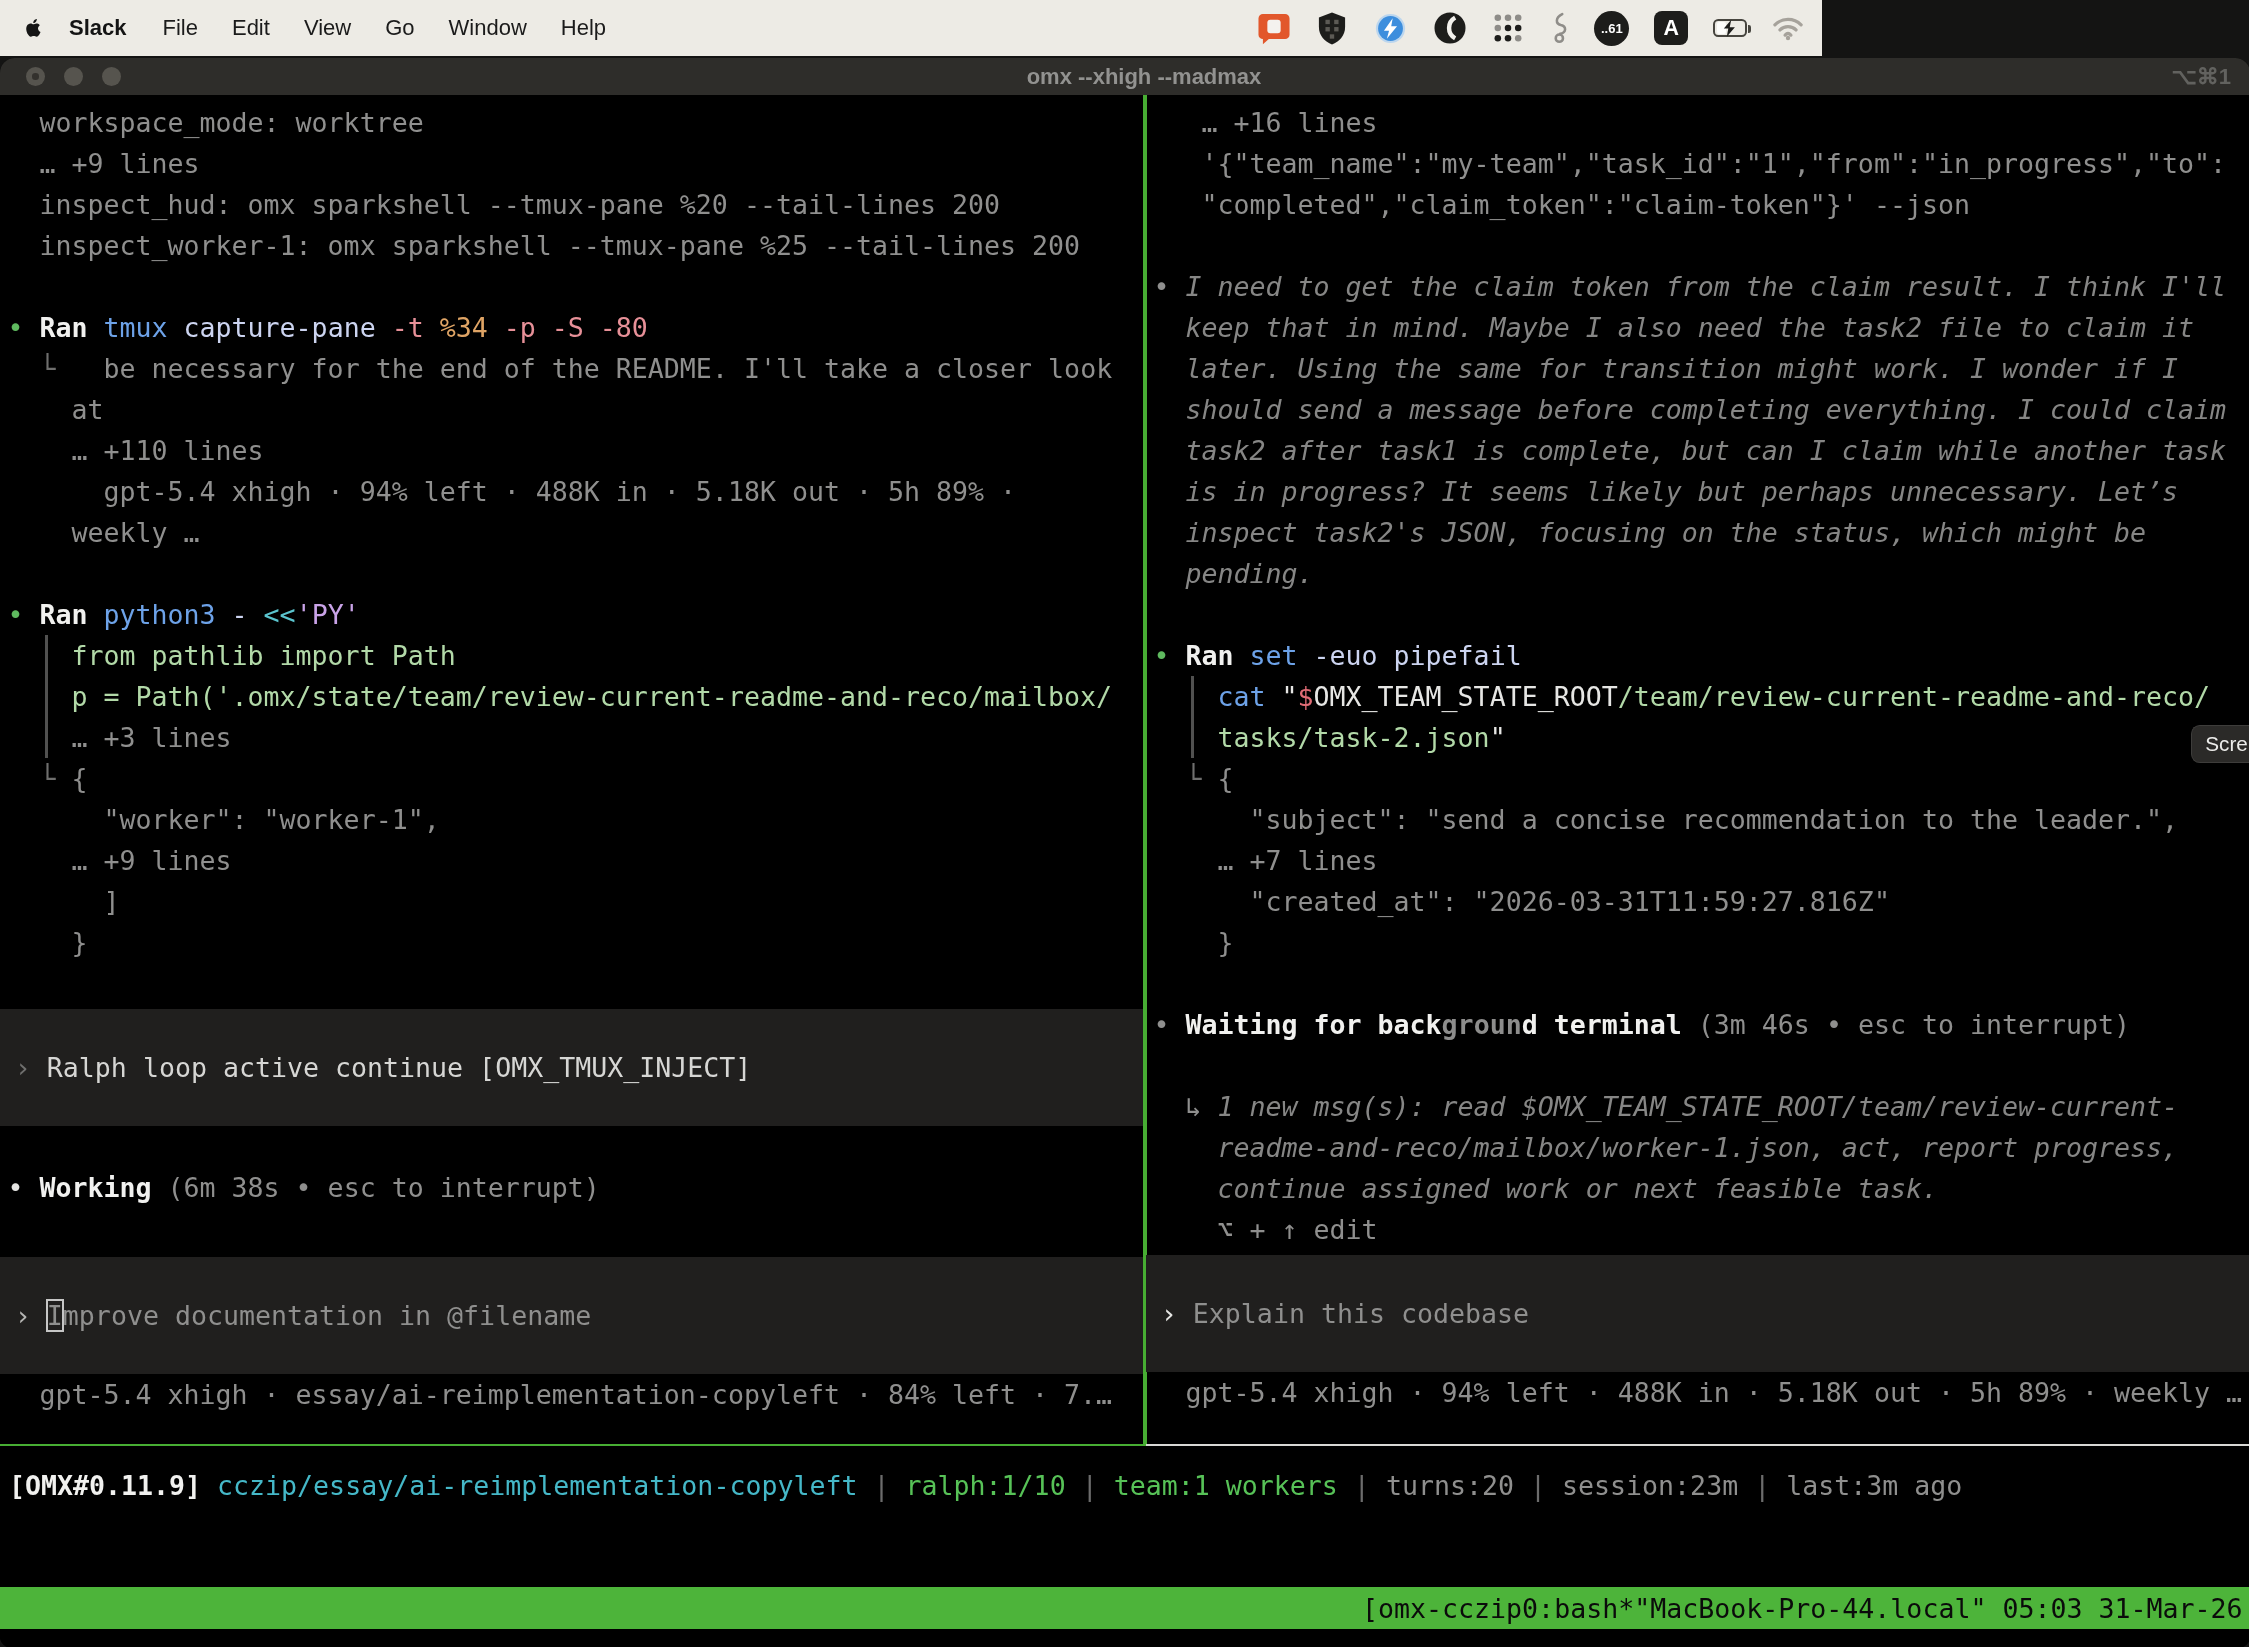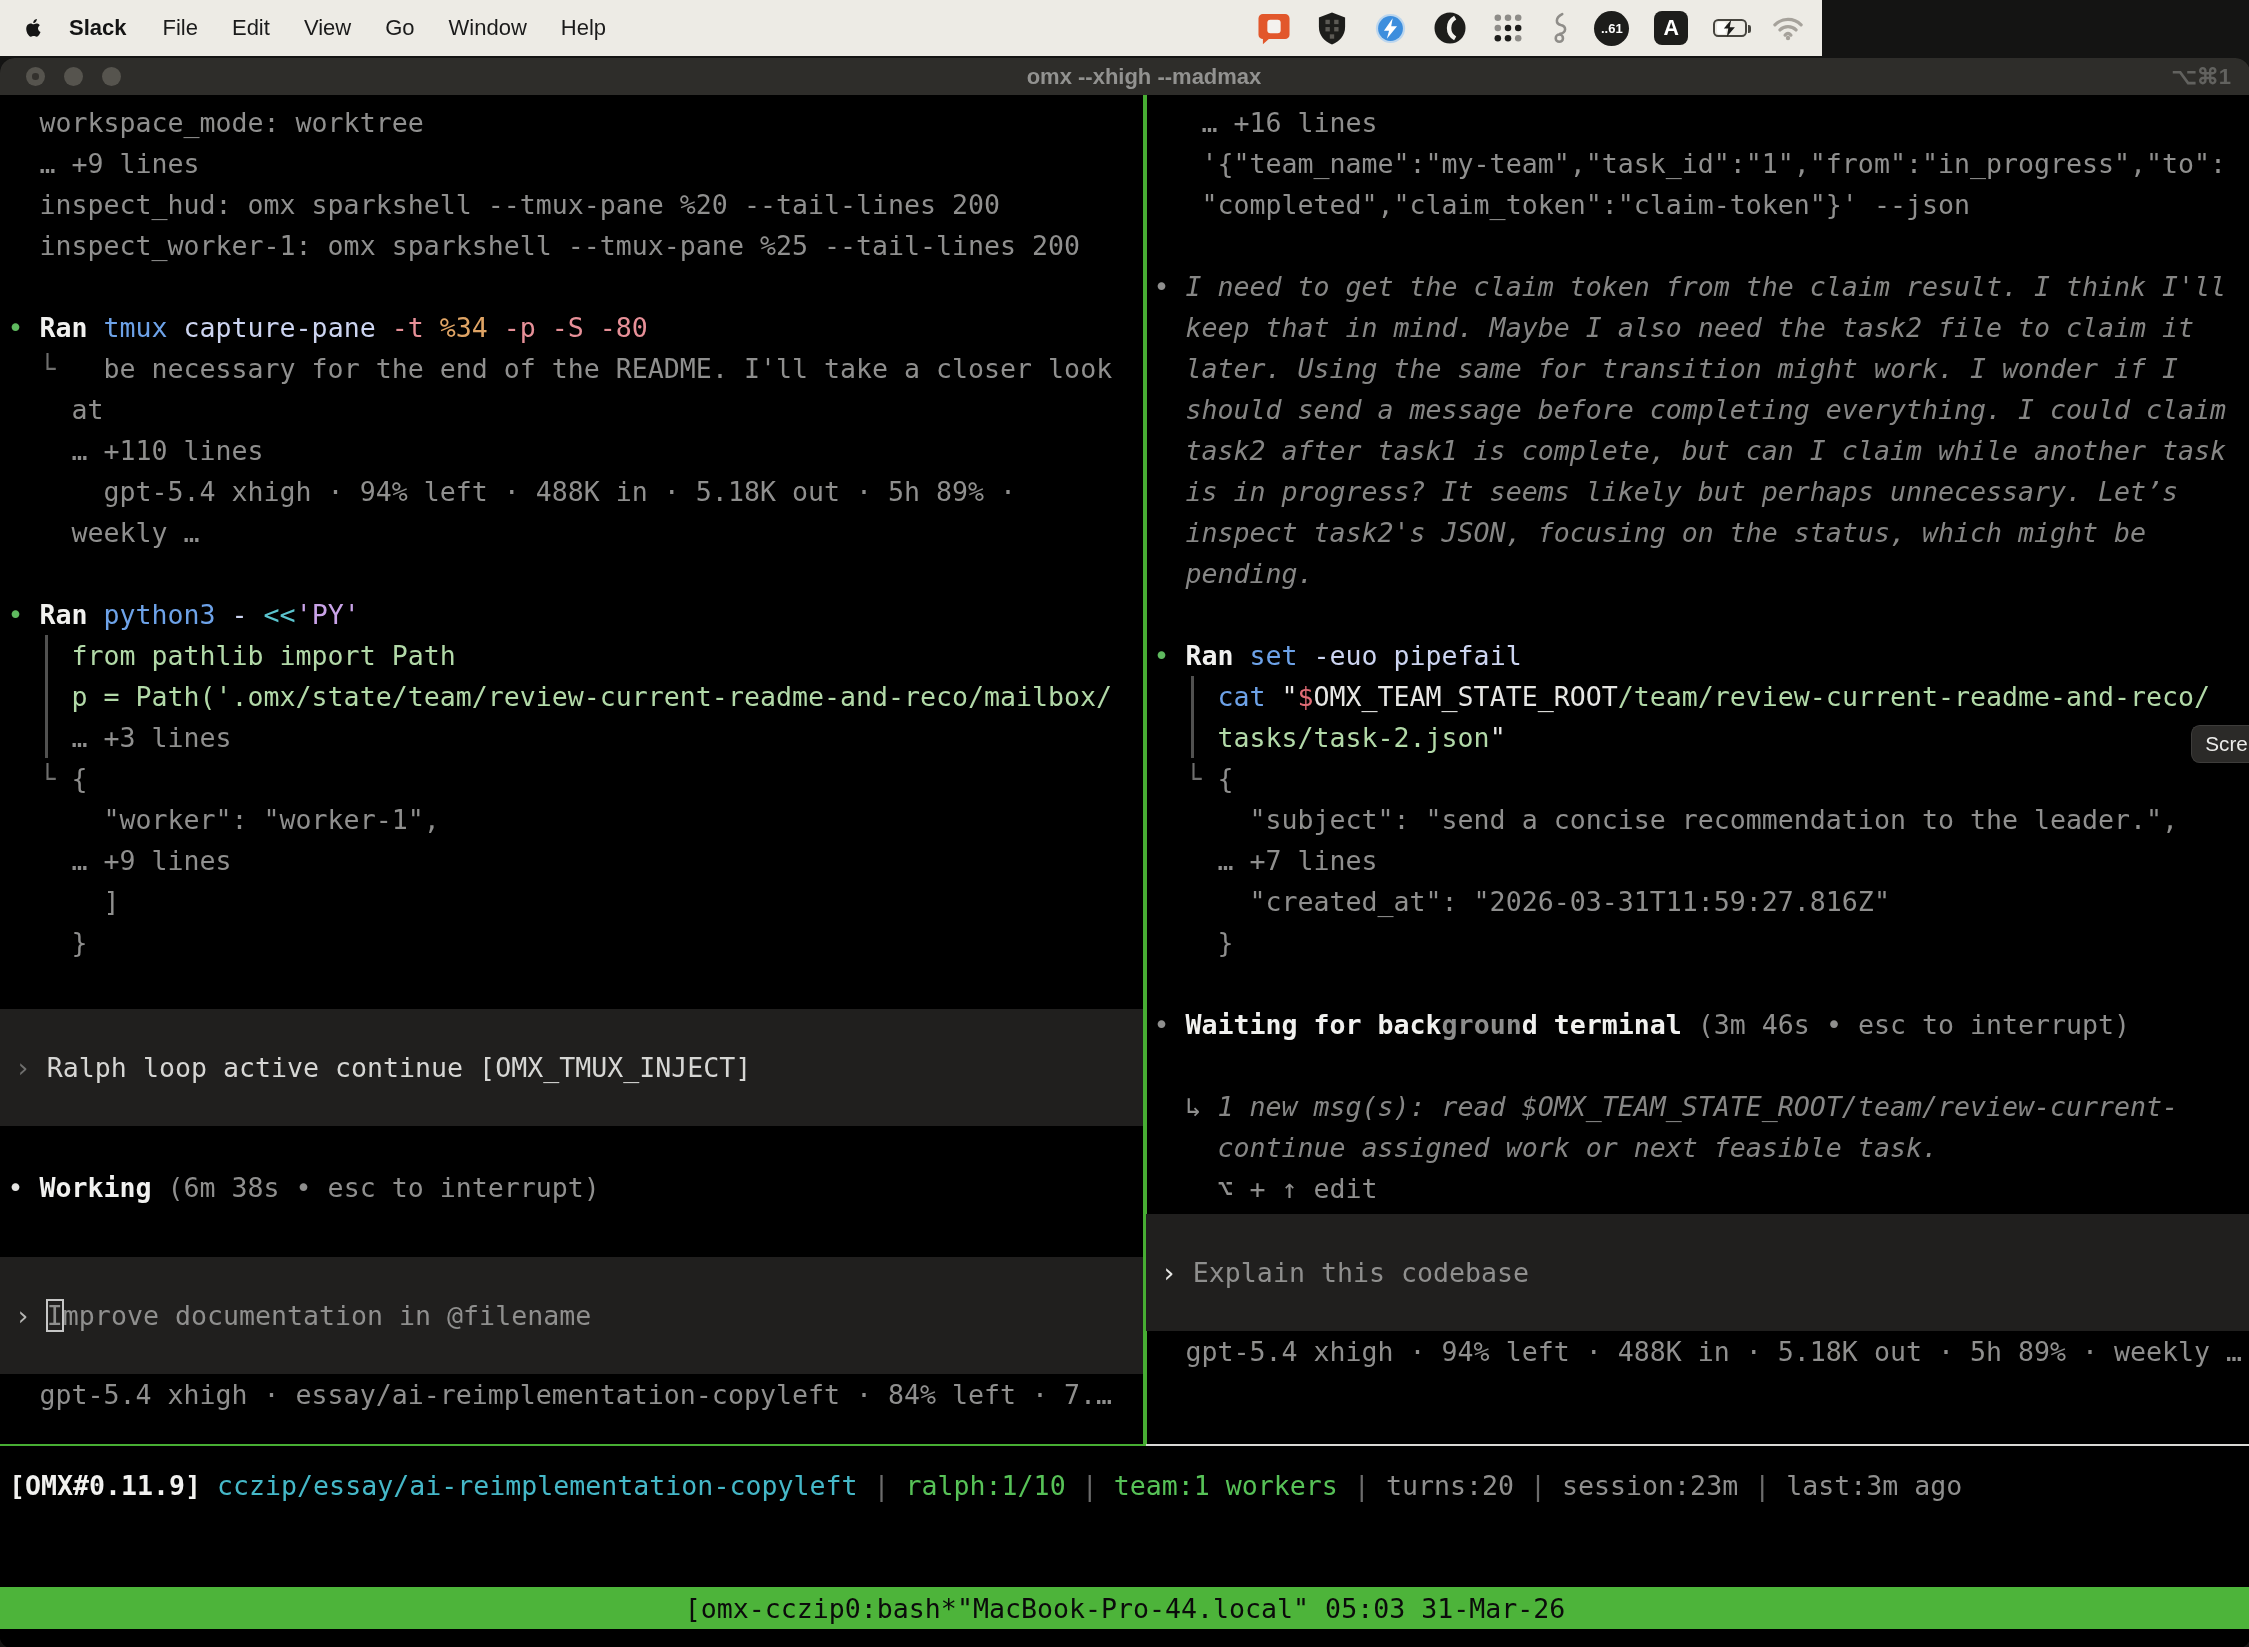--- a/index.html
+++ b/index.html
@@ -68,21 +68,21 @@
   .tooltip { position:absolute; left:2191px; top:630px; height:38px; z-index:9;
              background:#2b2a28; border:1.5px solid #3e3d3b; border-right:none;
              border-radius:8.9px 0 0 8.9px; color:#ececea; font-size:20.7px;
              display:flex; align-items:center; padding:0 19px 0 13.3px; }
 
   .hborder { height:2.2px; display:flex; flex:none; }
   .hb-l { width:1146px; background:#47ad33; }
   .hb-r { flex:1; background:#d8d8d5; }
 
   .hud { height:141px; background:#000; padding:19px 0 0 8.9px; flex:none; }
-  .tmuxbar { height:42px; background:#4db43a; display:flex; justify-content:center;
+  .tmuxbar { height:42px; background:#4db43a; display:flex; justify-content:flex-end;
              align-items:center; padding:0 7.4px; flex:none;
              font-family:"DejaVu Sans Mono","Liberation Mono",monospace;
              font-size:26.6px; color:#0b0b0b; white-space:pre; }
   .bottomfill { flex:1; background:#000; }
 </style>
 </head>
 <body>
 
 <div class="menubar">
   <div class="mb-left">
@@ -232,20 +232,21 @@
         <div class="trow vl"><span class="c-g">    </span><span class="c-green">tasks/task-2.json</span><span class="c-w">"</span></div>
         <div class="trow"><span class="c-dim">  └ </span><span class="c-g">{</span></div>
         <div class="trow"><span class="c-g">      "subject": "send a concise recommendation to the leader.",</span></div>
         <div class="trow"><span class="c-g">    … +7 lines</span></div>
         <div class="trow"><span class="c-g">      "created_at": "2026-03-31T11:59:27.816Z"</span></div>
         <div class="trow"><span class="c-g">    }</span></div>
         <div class="trow"></div>
         <div class="trow"><span class="c-g">• </span><span class="c-bw">Waiting for back</span><span class="c-bg2">groun</span><span class="c-bw">d terminal </span><span class="c-g">(3m 46s • esc to interrupt)</span></div>
         <div class="trow"></div>
         <div class="trow"><span class="c-g">  ↳ </span><span class="c-gi">1 new msg(s): read $OMX_TEAM_STATE_ROOT/team/review-current-</span></div>
+        <div class="trow"><span class="c-gi">    readme-and-reco/mailbox/worker-1.json, act, report progress,</span></div>
         <div class="trow"><span class="c-gi">    continue assigned work or next feasible task.</span></div>
         <div class="trow"><span class="c-g">    ⌥ + ↑ edit</span></div>
         <div class="band" style="margin-top: 4.4px;"><span class="c-w">› </span><span class="c-g">Explain this codebase</span></div>
         <div class="trow"><span class="c-g">  gpt-5.4 xhigh · 94% left · 488K in · 5.18K out · 5h 89% · weekly …</span></div>
       </div>
     <div class="tooltip">
       <span>Scre</span>
     </div>
   </div>
 

